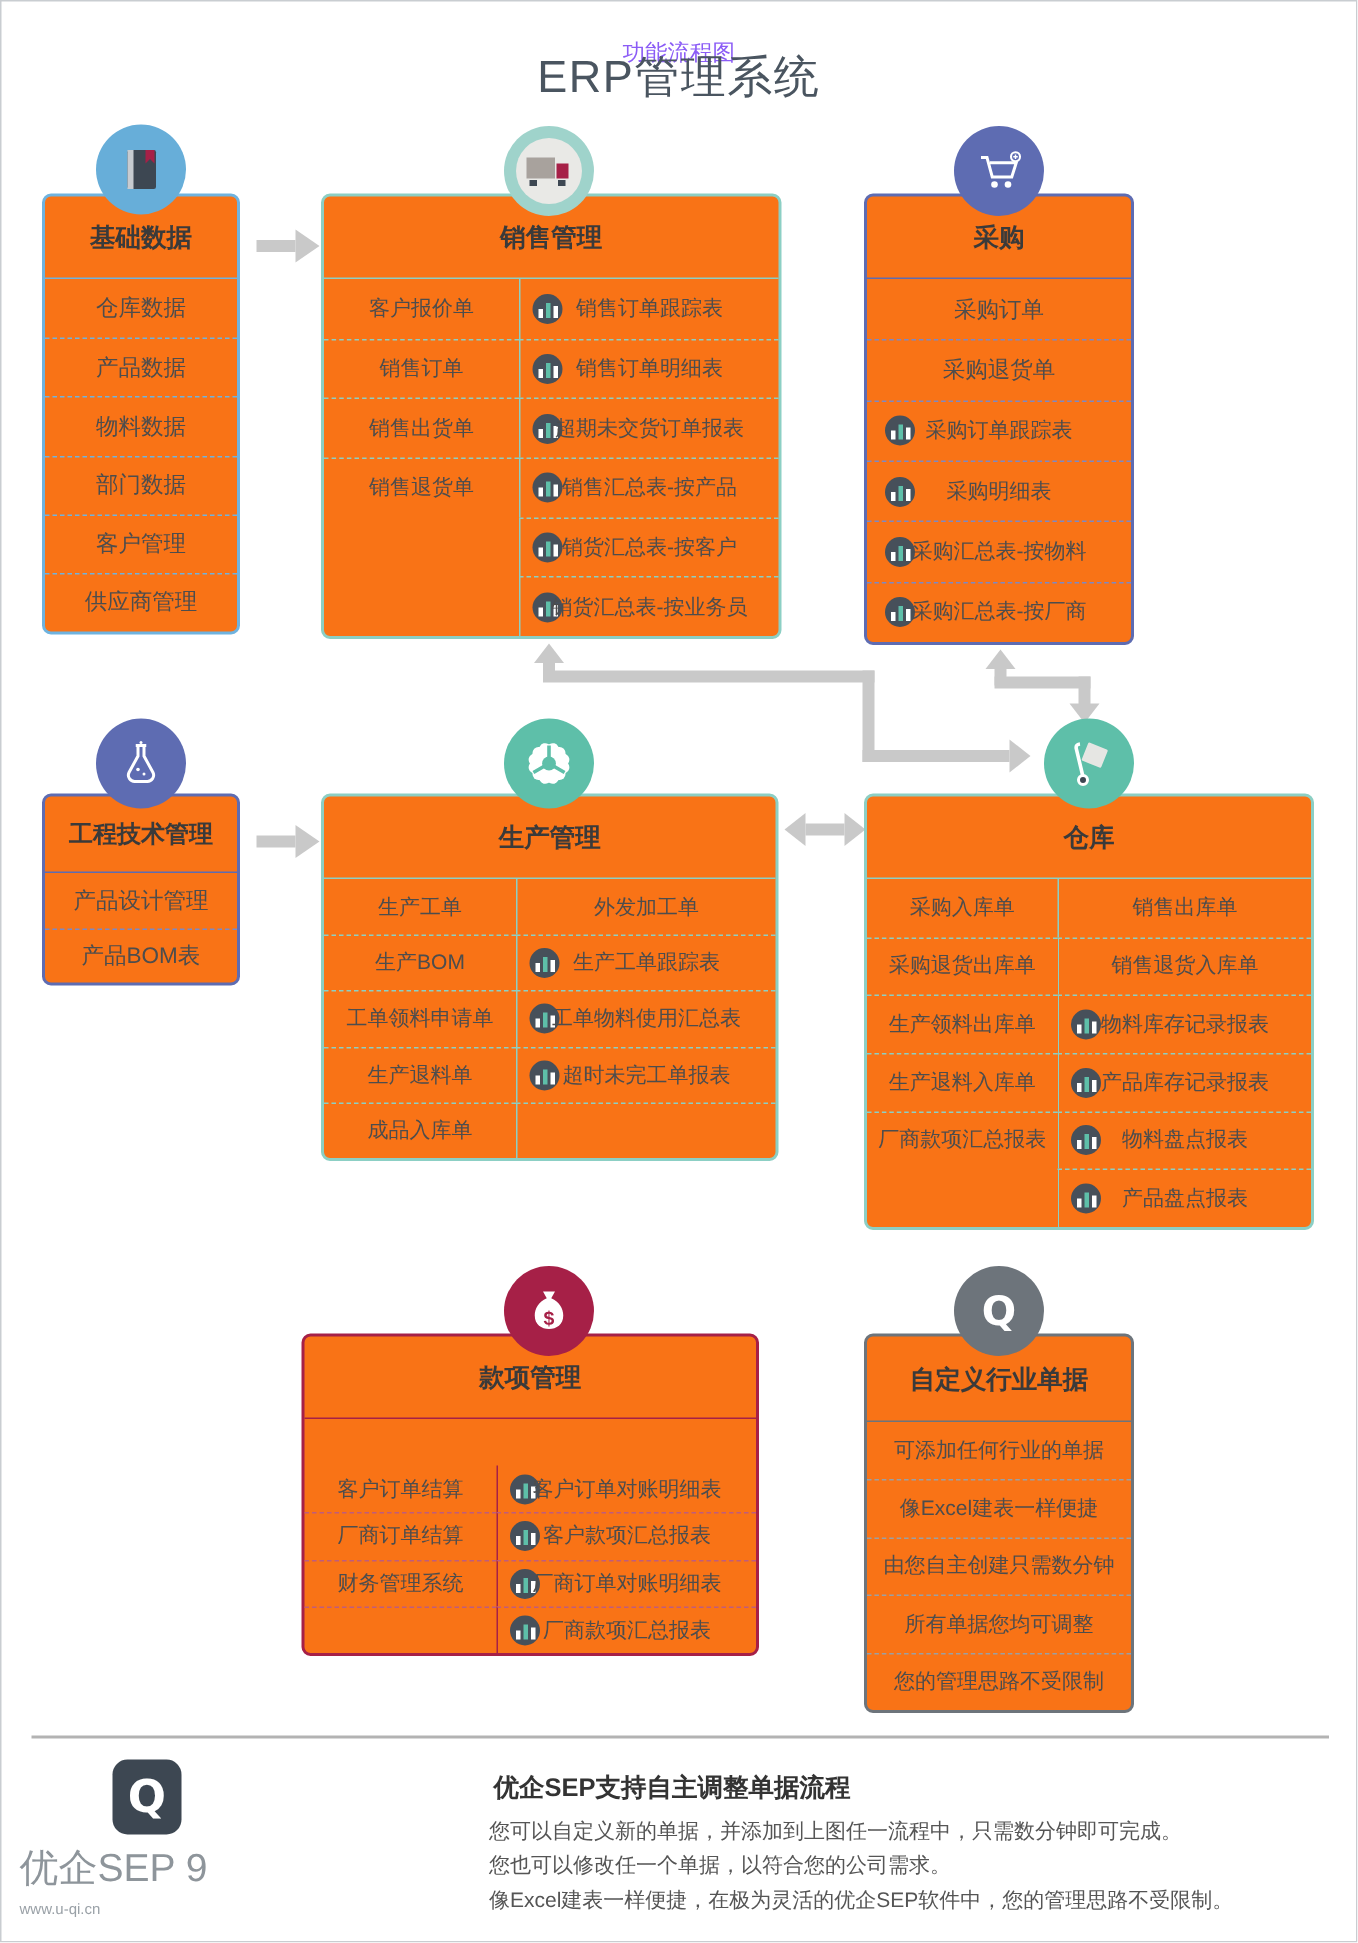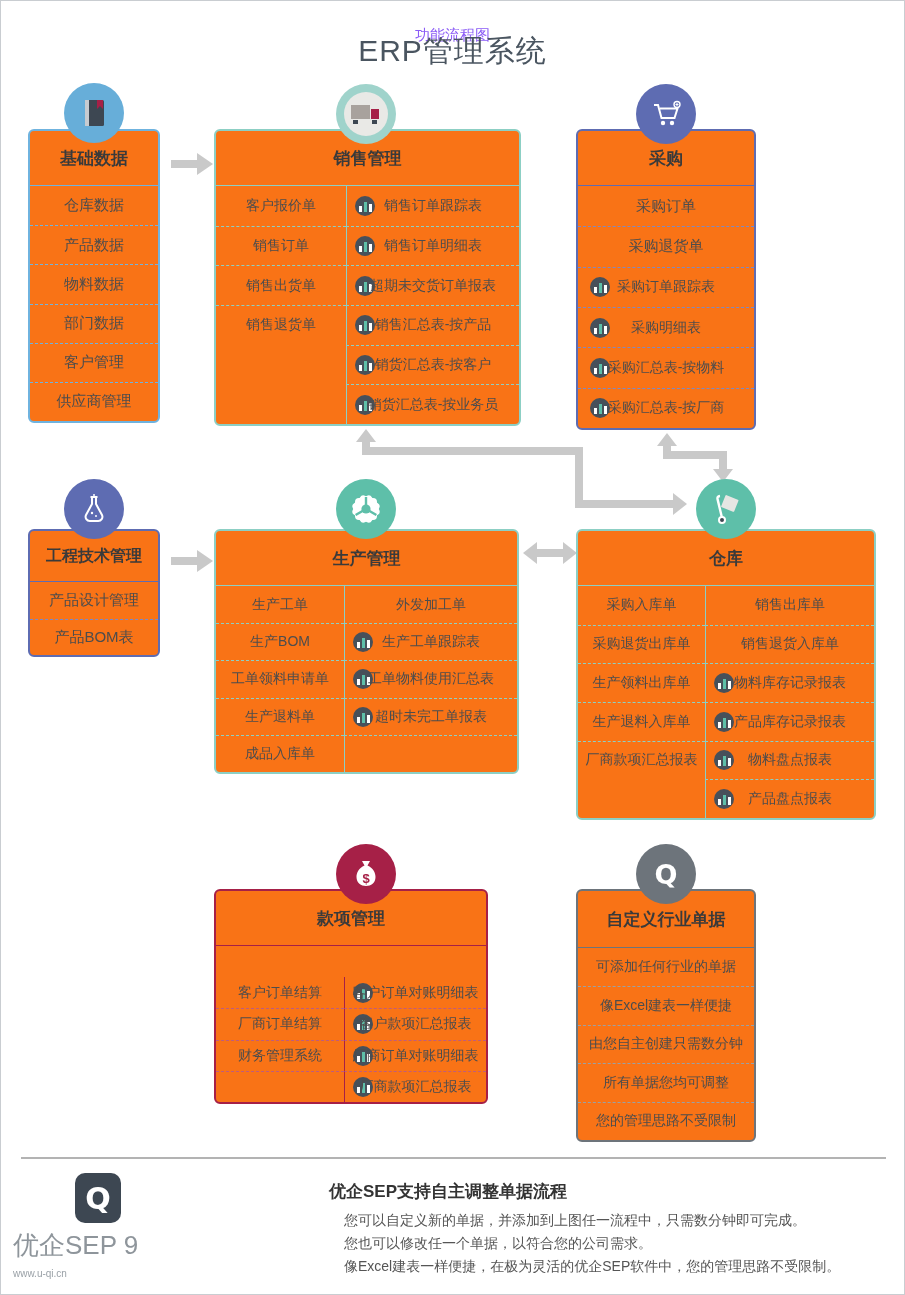--- a/index.html
+++ b/index.html
@@ -48,21 +48,21 @@
 
   
   .fdiv{position:absolute;left:20px;top:1156px;width:865px;height:2px;background:#b3b3b3;}
   .flogo{position:absolute;left:74px;top:1172px;width:46px;height:50px;background:#3d4752;border-radius:10px;
          display:flex;align-items:center;justify-content:center;}
   .flogo .qtext{font-size:30px;}
   .brandblock{position:absolute;left:12px;top:1227px;width:175px;text-align:left;}
   .brand{font-size:26px;font-weight:300;color:#8e959b;}
   .site{font-size:10px;color:#9aa1a7;margin-top:5px;}
   .fhead{position:absolute;left:328px;top:1179px;font-size:17px;font-weight:bold;color:#333;}
-  .ftext{position:absolute;left:343px;top:1208px;font-size:14px;color:#555;line-height:23px;}
+  .ftext{position:absolute;left:325px;top:1208px;font-size:14px;color:#555;line-height:23px;}
 </style>
 </head>
 <body>
 
 <div class="page">
 
   <div class="subtitle">功能流程图</div>
   <div class="title">ERP管理系统</div>
 
   <div>
@@ -407,21 +407,21 @@
           <span class="bicon">
             <i class="b1"></i>
             <i class="b2"></i>
             <i class="b3"></i>
           </span>
           <span class="lbl">产品盘点报表</span>
         </div>
     </div>
   </div>
 
-  <div class="box crim" style="left:213px;top:888px;width:274px;height:215px;gap:31px;">
+  <div class="box crim" style="left:200px;top:888px;width:305px;height:215px;gap:31px;">
     <div class="hdr" style="height:54px;">款项管理</div>
     <div class="body" style="grid-template-rows:repeat(4,1fr);grid-template-columns:128px 1fr;grid-auto-flow:column;">
       <div class="cell">
           <span class="lbl">客户订单结算</span>
         </div>
       <div class="cell ds">
           <span class="lbl">厂商订单结算</span>
         </div>
       <div class="cell ds">
           <span class="lbl">财务管理系统</span>

